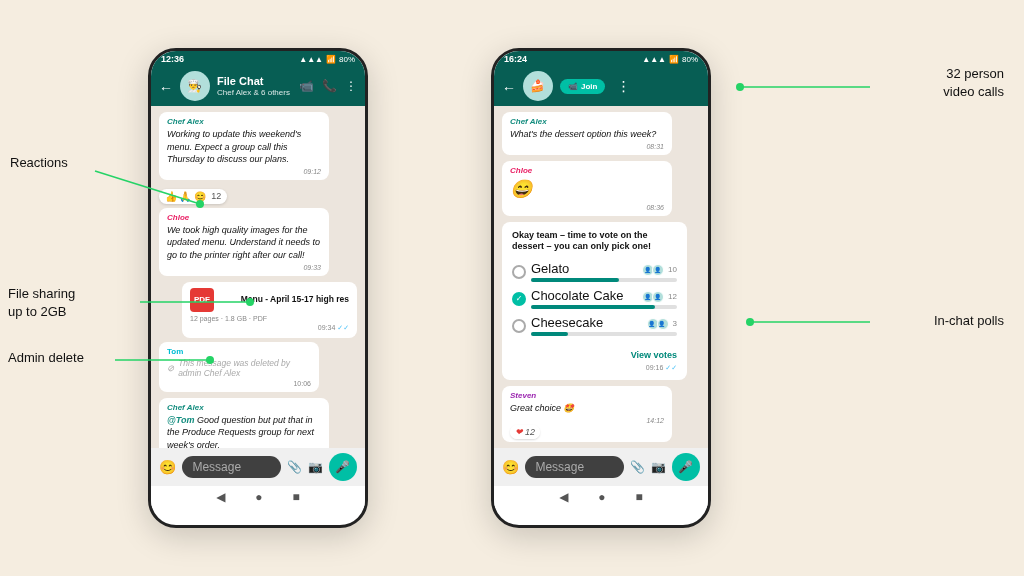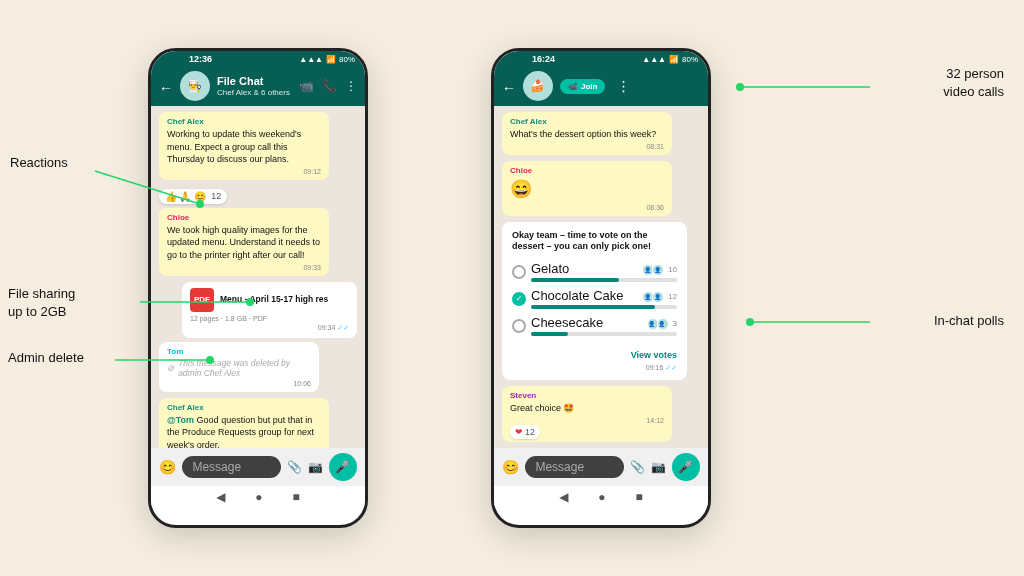--- a/index.html
+++ b/index.html
@@ -30,21 +30,21 @@
     
     .status-bar {
       background: #075e54;
       color: #fff;
       font-size: 9px;
       padding: 3px 10px 2px;
       display: flex;
       justify-content: space-between;
       align-items: center;
     }
-    .status-bar .time { font-weight: 700; margin-left: 28px; }
+    .status-bar .time { font-weight: 700; }
     .status-icons { display: flex; gap: 3px; align-items: center; font-size: 8px; }
 
     
     .chat-header {
       background: #075e54;
       color: #fff;
       display: flex;
       align-items: center;
       padding: 5px 8px;
       gap: 7px;
@@ -75,22 +75,23 @@
     
     .msg {
       max-width: 170px;
       border-radius: 8px;
       padding: 5px 8px;
       margin-bottom: 6px;
       font-size: 9px;
       position: relative;
     }
     .msg-received {
-      background: #fef9c3;
+      background: #ffffff;
       align-self: flex-start;
+      font-style: italic;
     }
     .msg-sender {
       color: #128c7e;
       font-weight: 700;
       font-size: 8px;
       margin-bottom: 2px;
     }
     .msg-text { color: #111; line-height: 1.4; }
     .msg-time {
       font-size: 7px;
@@ -123,20 +124,21 @@
       padding: 6px 8px;
       margin-bottom: 4px;
       width: 175px;
       margin-left: auto;
     }
     .file-header {
       display: flex;
       align-items: center;
       gap: 6px;
       margin-bottom: 3px;
+      justify-content: space-between;
     }
     .file-icon {
       background: #e53935;
       color: #fff;
       border-radius: 4px;
       width: 24px; height: 24px;
       display: flex; align-items: center; justify-content: center;
       font-size: 8px; font-weight: 700;
     }
     .file-name { font-size: 8.5px; font-weight: 600; color: #111; line-height: 1.2; }

